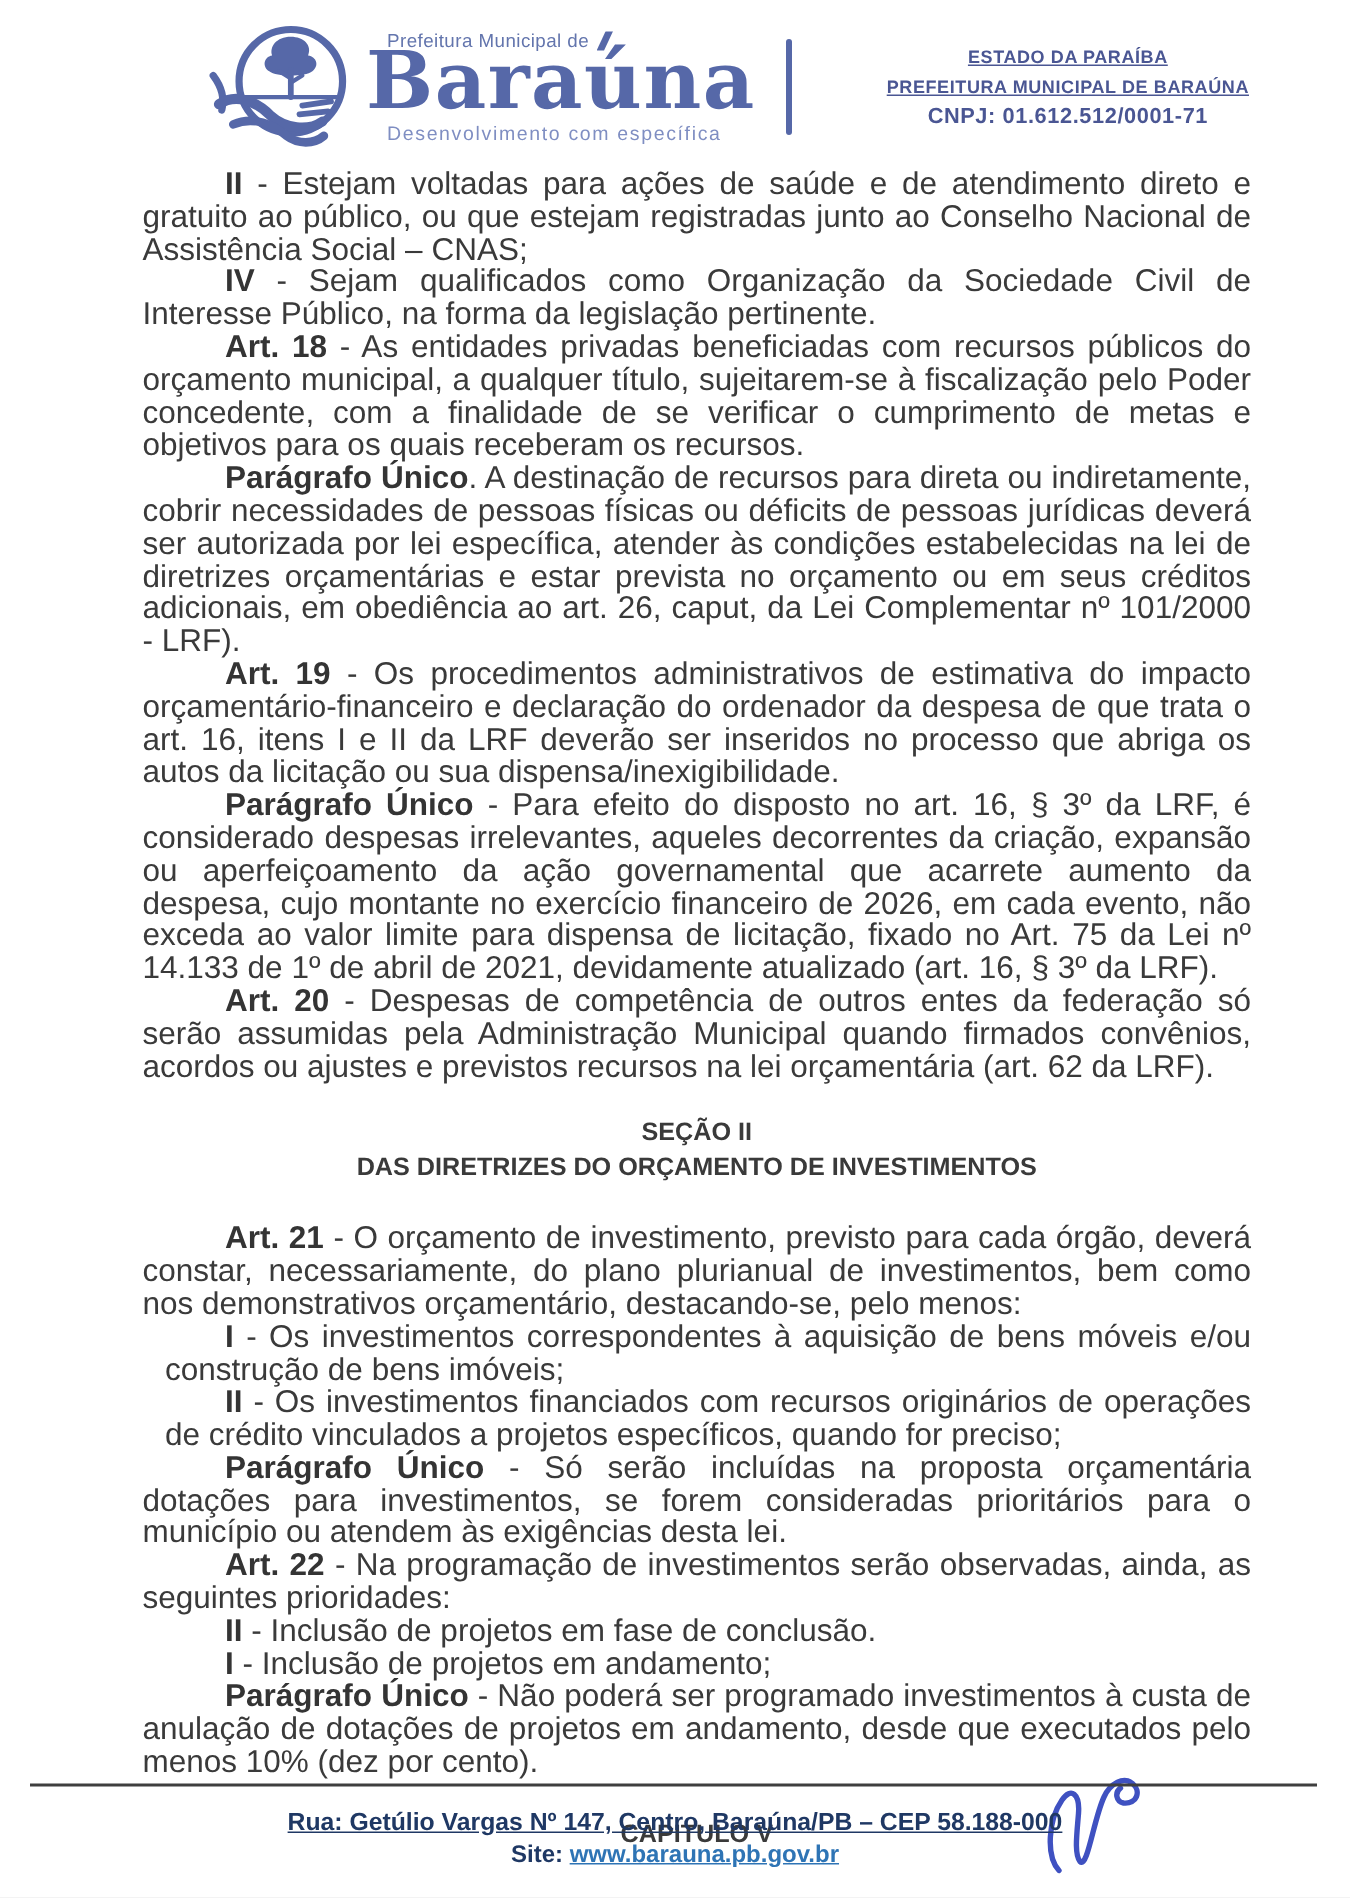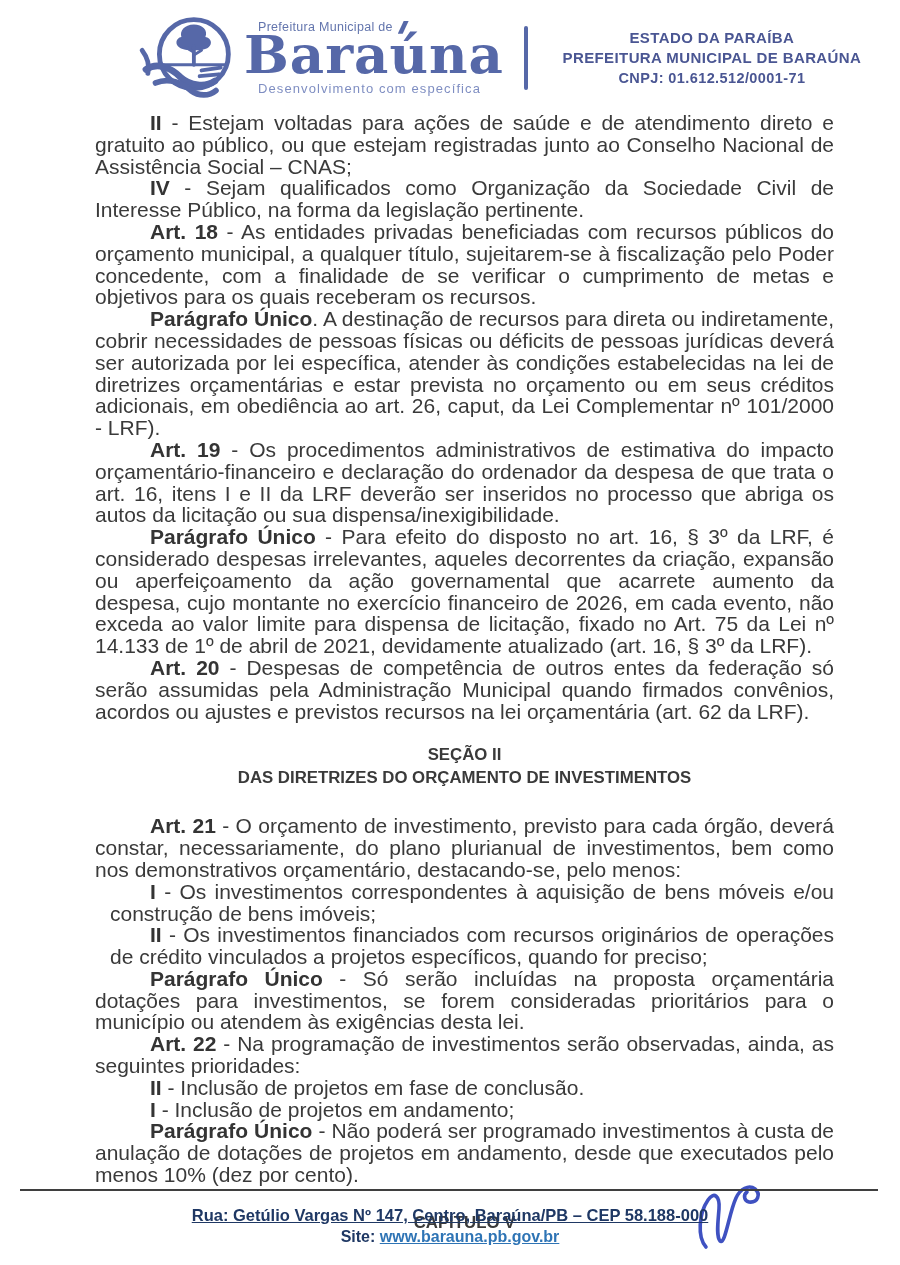--- a/index.html
+++ b/index.html
@@ -19,21 +19,21 @@
             font-size:12.5px; color:#6375ad; letter-spacing:.3px; margin-left:14px; }
   .wm-flag { width:11px; height:13px; background:#5668a8; display:inline-block;
              clip-path:polygon(55% 0, 100% 0, 45% 100%, 0 100%); }
   .wm-name { font-family:"DejaVu Serif", serif; font-weight:bold;
              font-size:53px; line-height:.92; color:#5668a8; letter-spacing:1px; margin-top:-4px; }
   .wm-tag { font-size:13px; color:#7f8ec2; letter-spacing:1.1px; margin-top:2px; margin-left:14px; }
   .hdr-sep { width:4px; height:64px; background:#5668a8; border-radius:2px;
              margin:0 16px 0 20px; flex:0 0 auto; }
   .hdr-right { text-align:center; color:#4a5693; font-weight:bold; flex:1 1 auto;
                letter-spacing:.4px; }
-  .hr-line { font-size:15px; line-height:20px; }
+  .hr-line { font-size:12px; line-height:20px;text-decoration:underline; }
   .hr-cnpj { font-size:14.5px; line-height:20px; }
 
   
   .doc-body { position:absolute; top:112px; left:95px; right:66px; }
   p.para { margin:0; text-indent:55px; text-align:justify;
            font-size:21px; line-height:21.8px; }
   p.hang { padding-left:15px; text-indent:40px; }
   .gap { margin-top:20px; }
   .sec { text-align:center; font-weight:bold; font-size:16.8px; line-height:22.5px; }
   .sec2 { margin-top:22px; margin-bottom:26px; }

